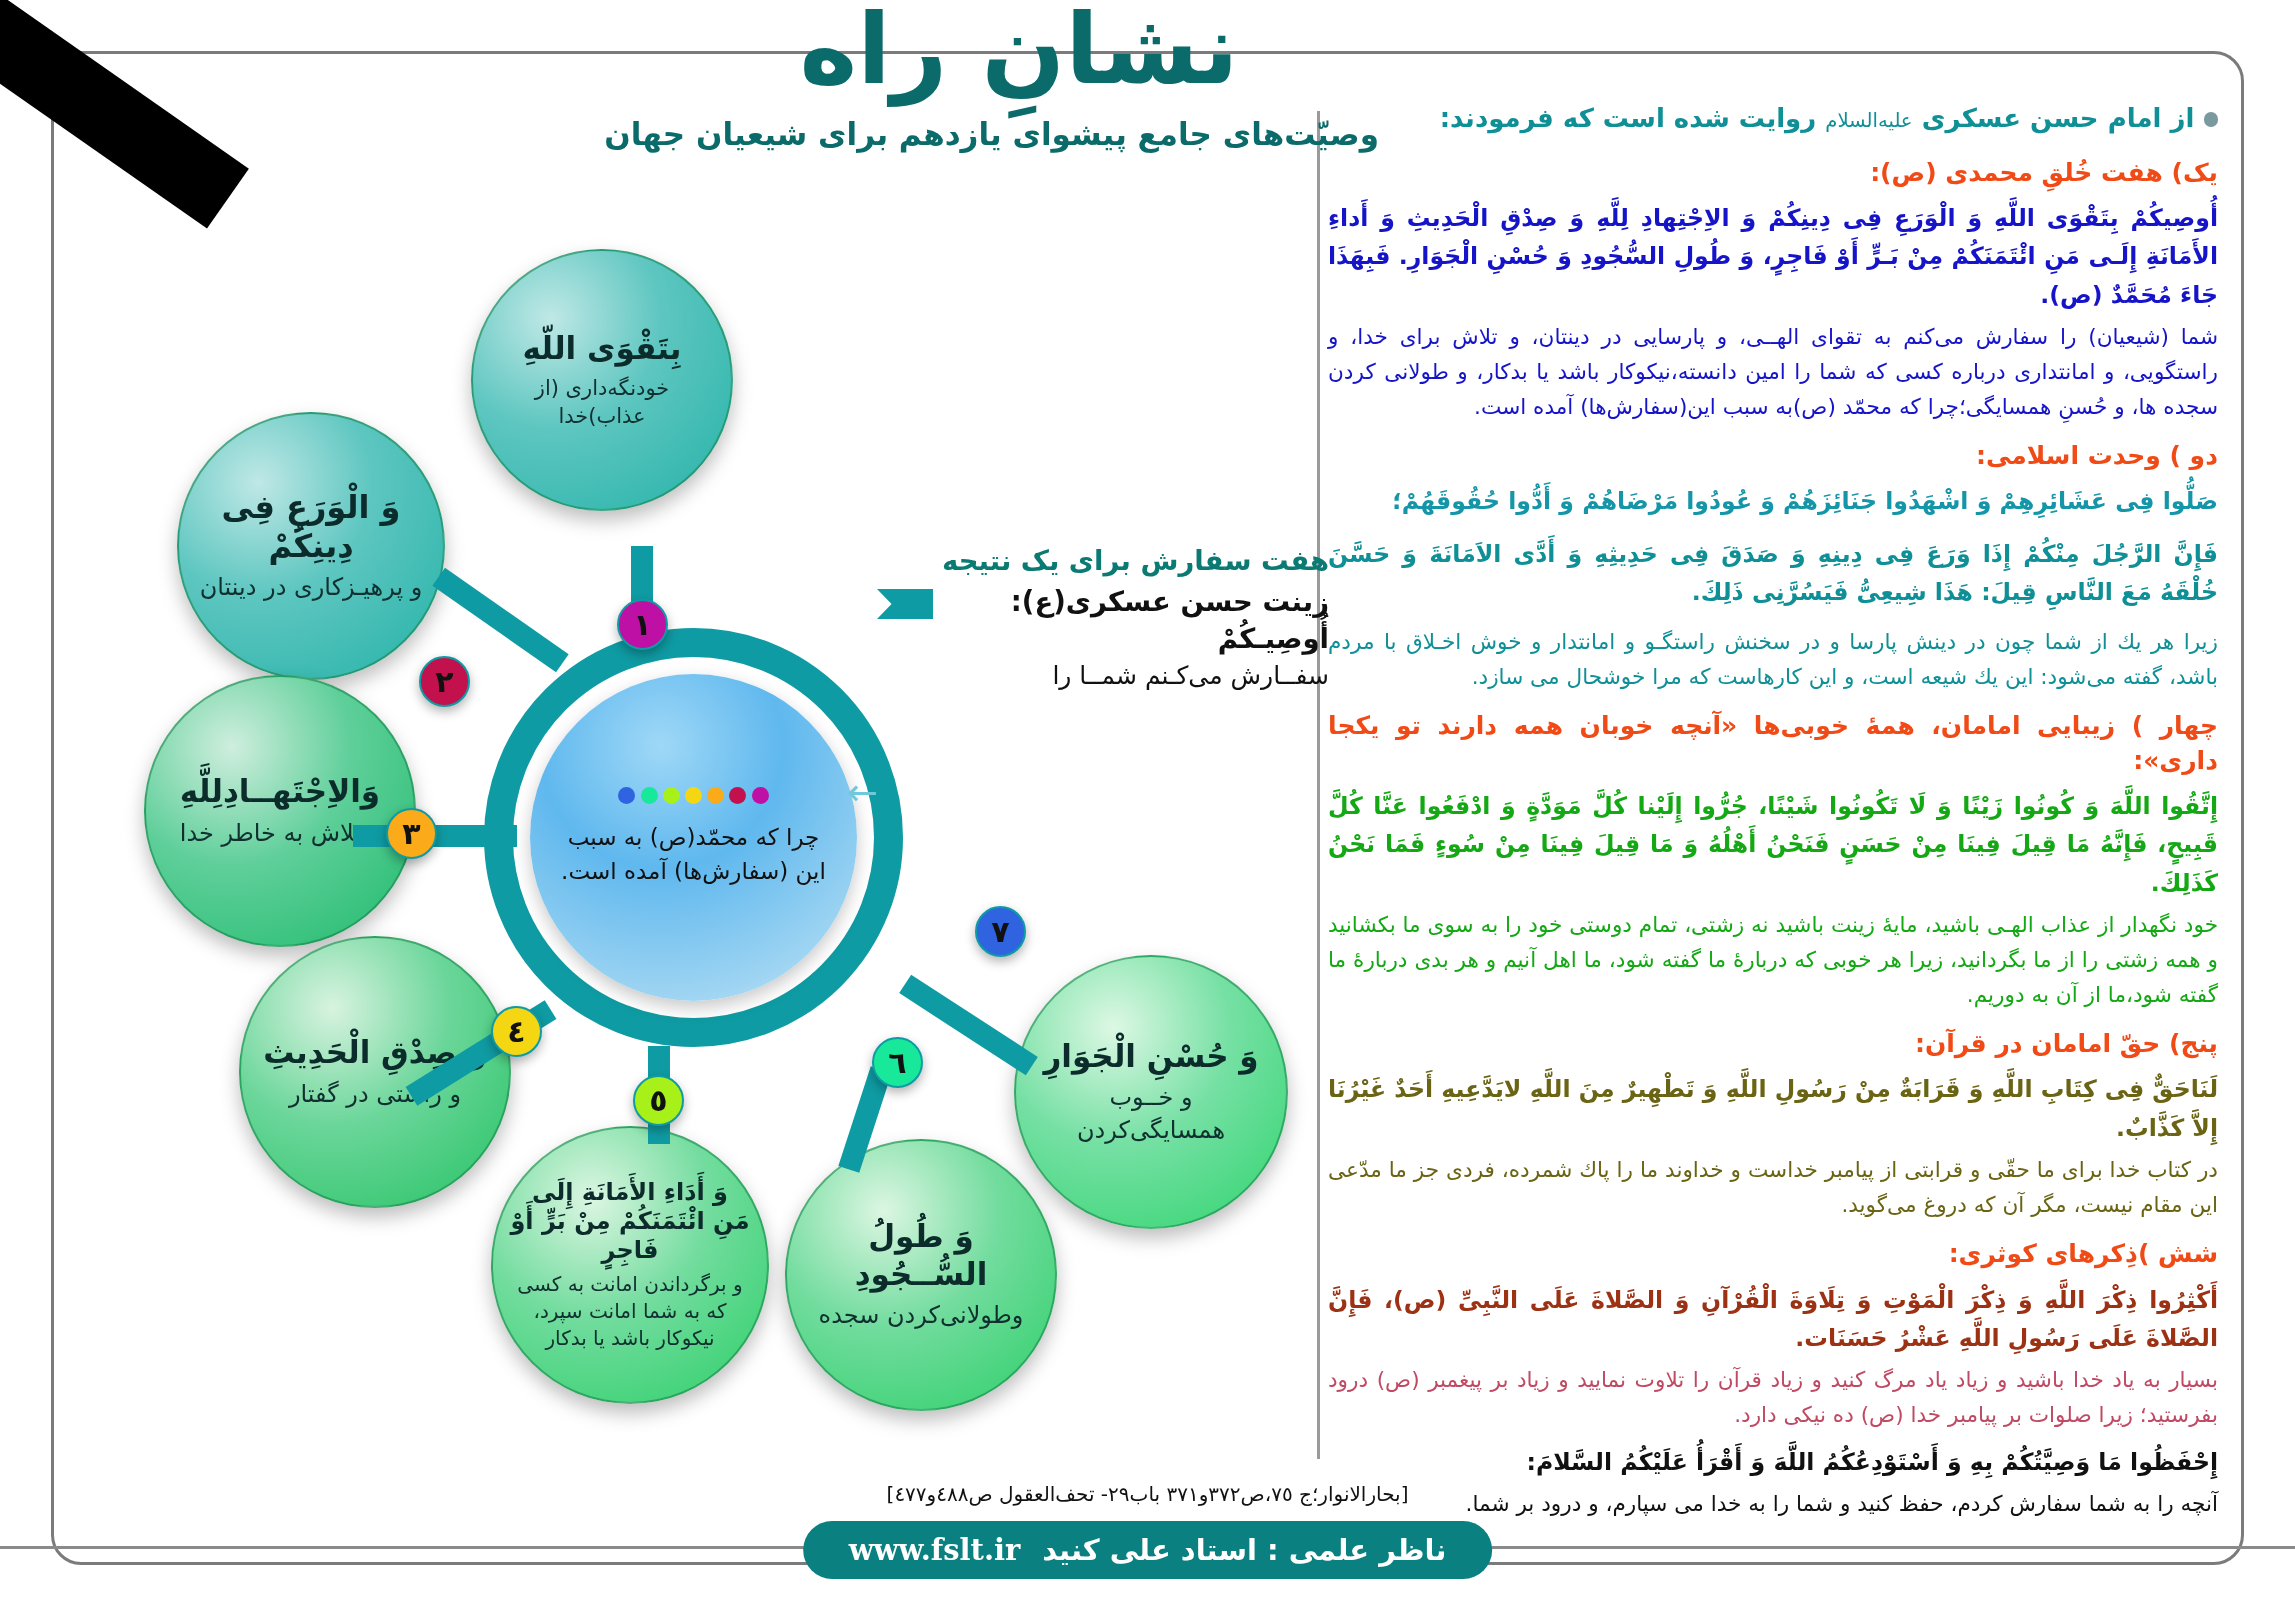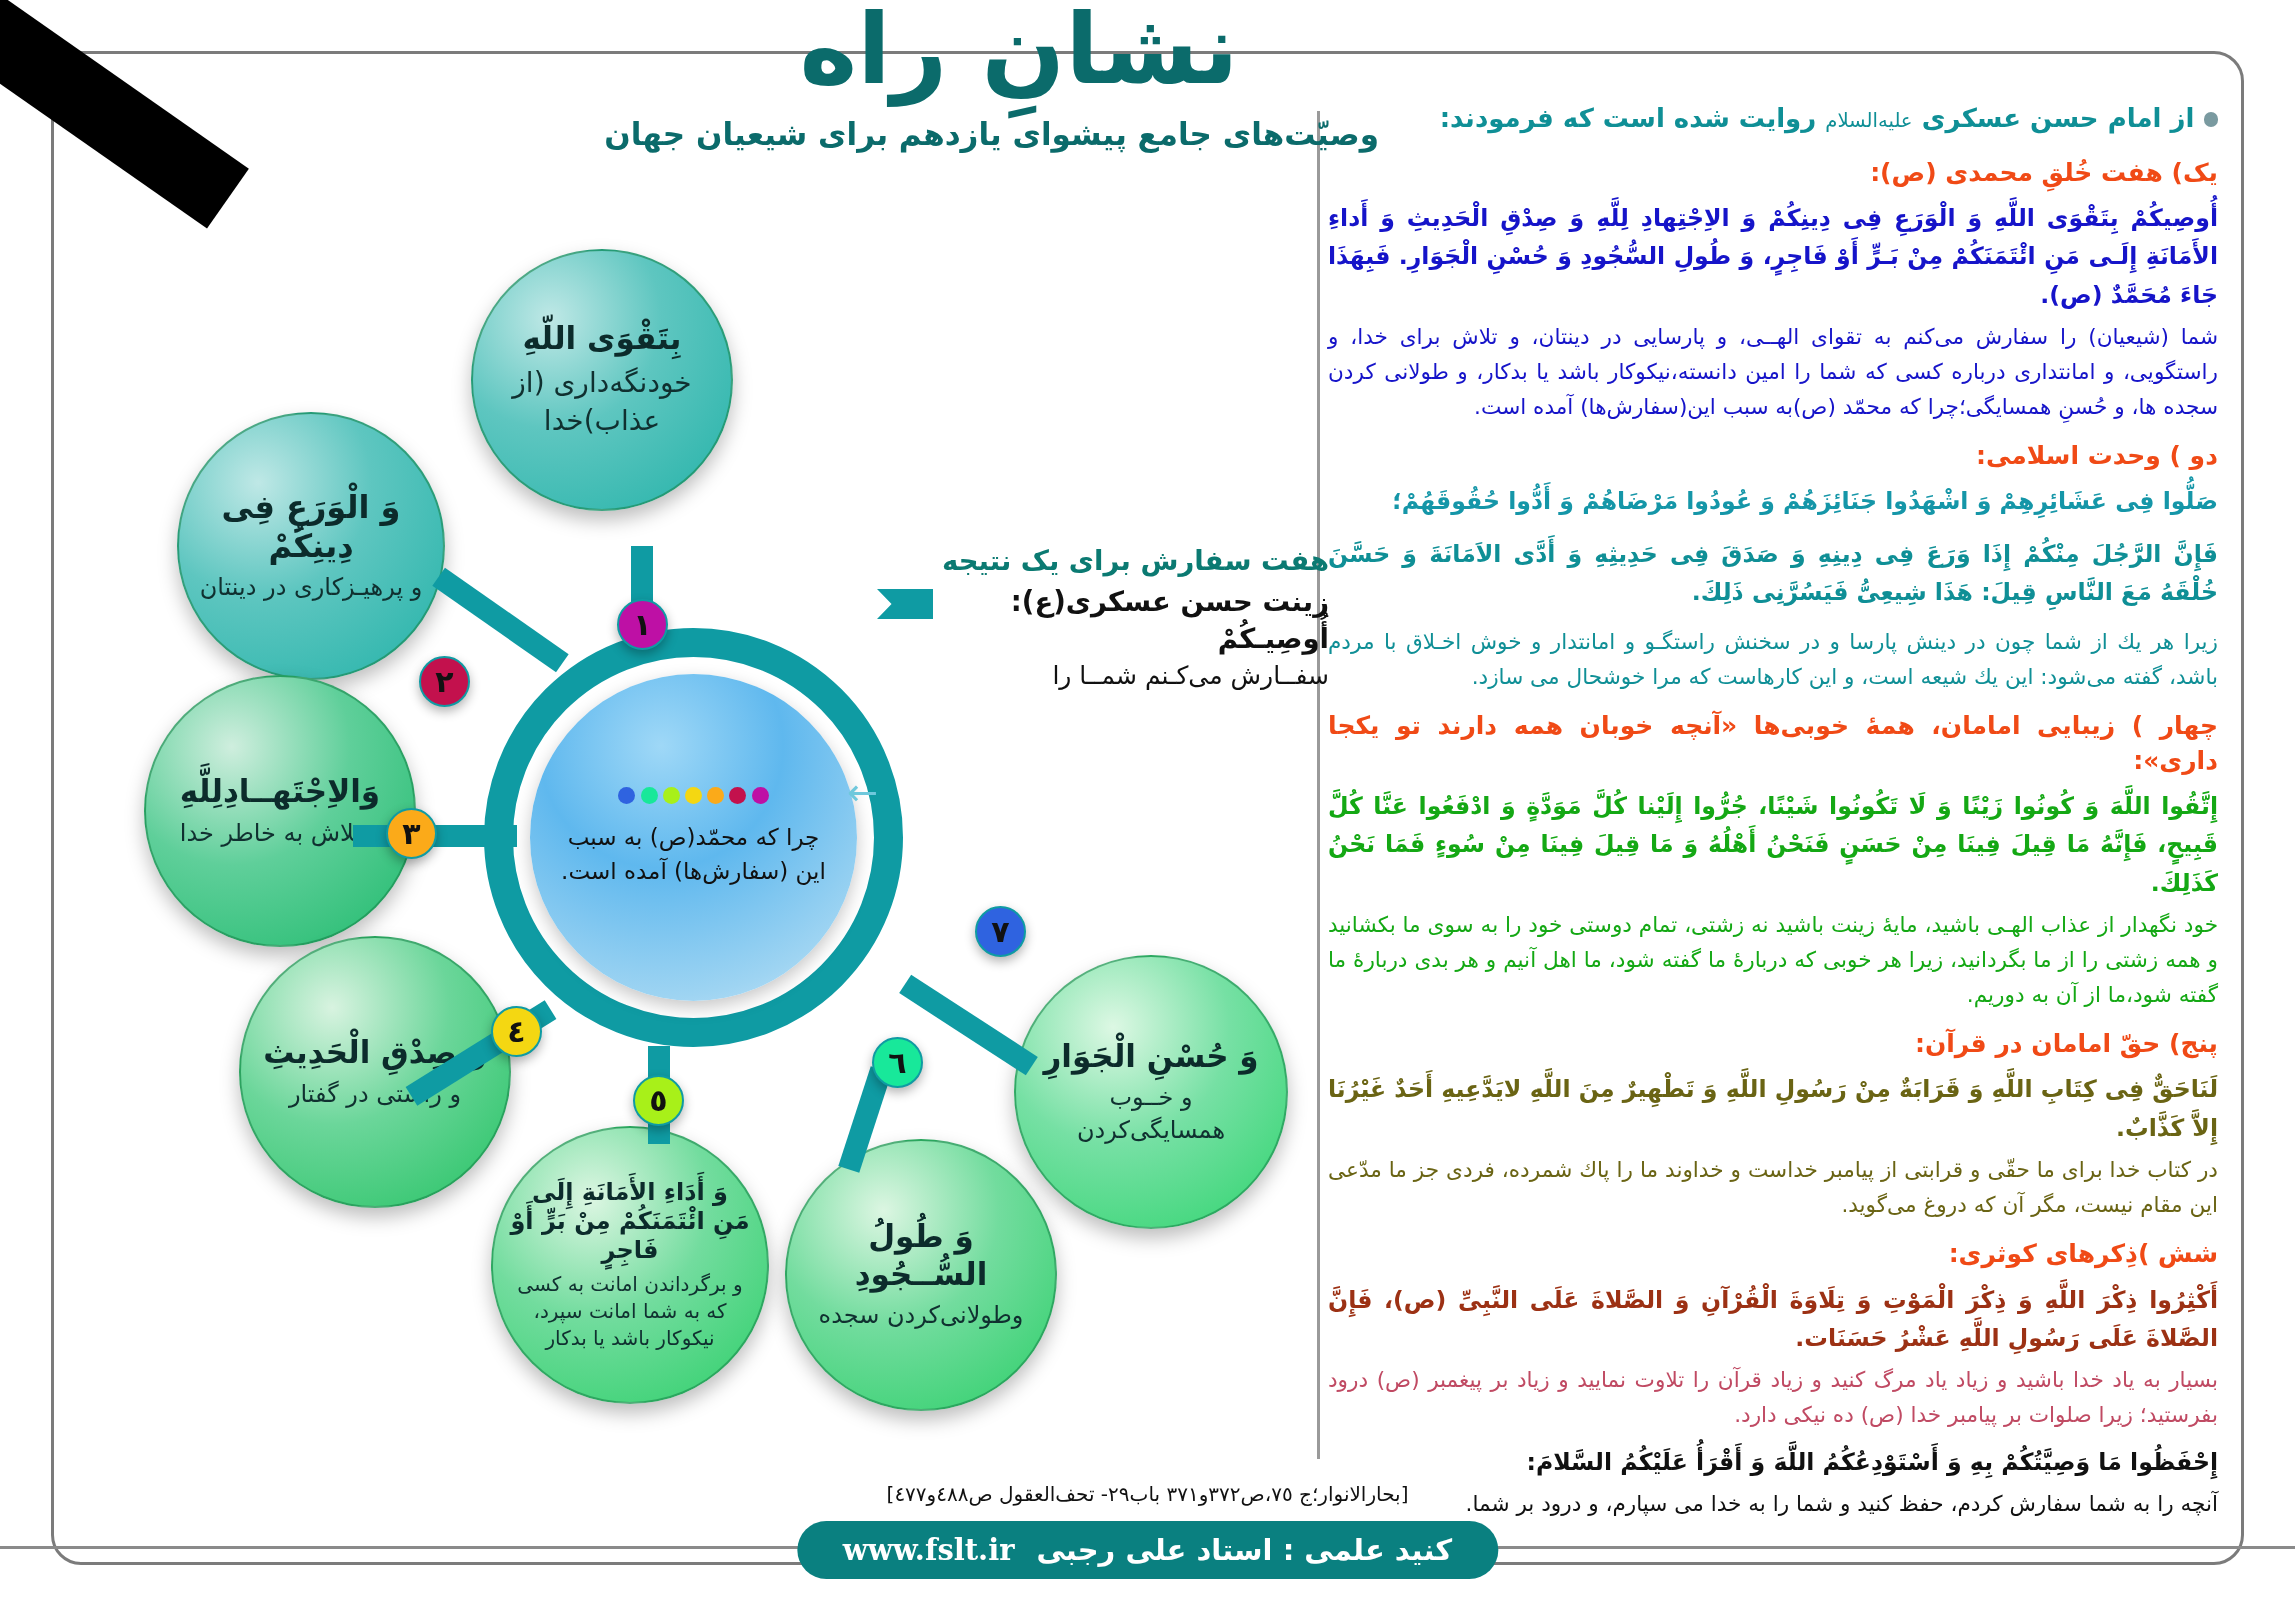--- a/index.html
+++ b/index.html
@@ -206,21 +206,21 @@
       <span style="background:#F4D712"></span>
       <span style="background:#A8F019"></span>
       <span style="background:#18E89A"></span>
       <span style="background:#2F63E0"></span>
     </div>
     <div id="hub-fa">چرا که محمّد(ص) به سبب این (سفارش‌ها) آمده است.</div>
   </div>
 
   <div class="bubble b-teal" style="left:399px;top:33px;width:262px;height:262px;">
     <div class="ar-t" style="font-size:31px;">بِتَقْوَى اللّهِ</div>
-    <div class="fa-t" style="font-size:28px;">خودنگه‌داری (از عذاب)خدا</div>
+    <div class="fa-t" style="font-size:21px;">خودنگه‌داری (از عذاب)خدا</div>
   </div>
   <div class="badge" style="left:545px;top:383px;background:#BE10A5;">١</div>
 
   <div class="bubble b-teal" style="left:105px;top:196px;width:268px;height:268px;">
     <div class="ar-t" style="font-size:32px;">وَ الْوَرَعِ فِى دِينِكُمْ</div>
     <div class="fa-t" style="font-size:24px;">و پرهیـزکاری در دینتان</div>
   </div>
   <div class="badge" style="left:347px;top:440px;background:#C3114D;">٢</div>
 
   <div class="bubble b-green1" style="left:72px;top:459px;width:272px;height:272px;">
@@ -258,16 +258,16 @@
 <div id="callout">
   <div class="c1">هفت سفارش برای یک نتیجه</div>
   <div class="c2">زینت حسن عسکری(ع): أُوصِيـكُمْ</div>
   <div class="c3">سفــارش می‌کـنم  شمــا  را</div>
 </div>
 <div id="hub-arrow">←</div>
 
 <div id="citation">[بحارالانوار؛ج ٧٥،ص٣٧٢و٣٧١ باب٢٩- تحف‌العقول ص٤٨٨و٤٧٧]</div>
 <div id="footer-rule"></div>
 <div id="footer-bar">
-  <span>کنید علمی : استاد علی رجبی</span>
+  <span>ناظر علمی : استاد علی کنید</span>
   <span id="footer-url">www.fslt.ir</span>
 </div>
 
 
 </body></html>

